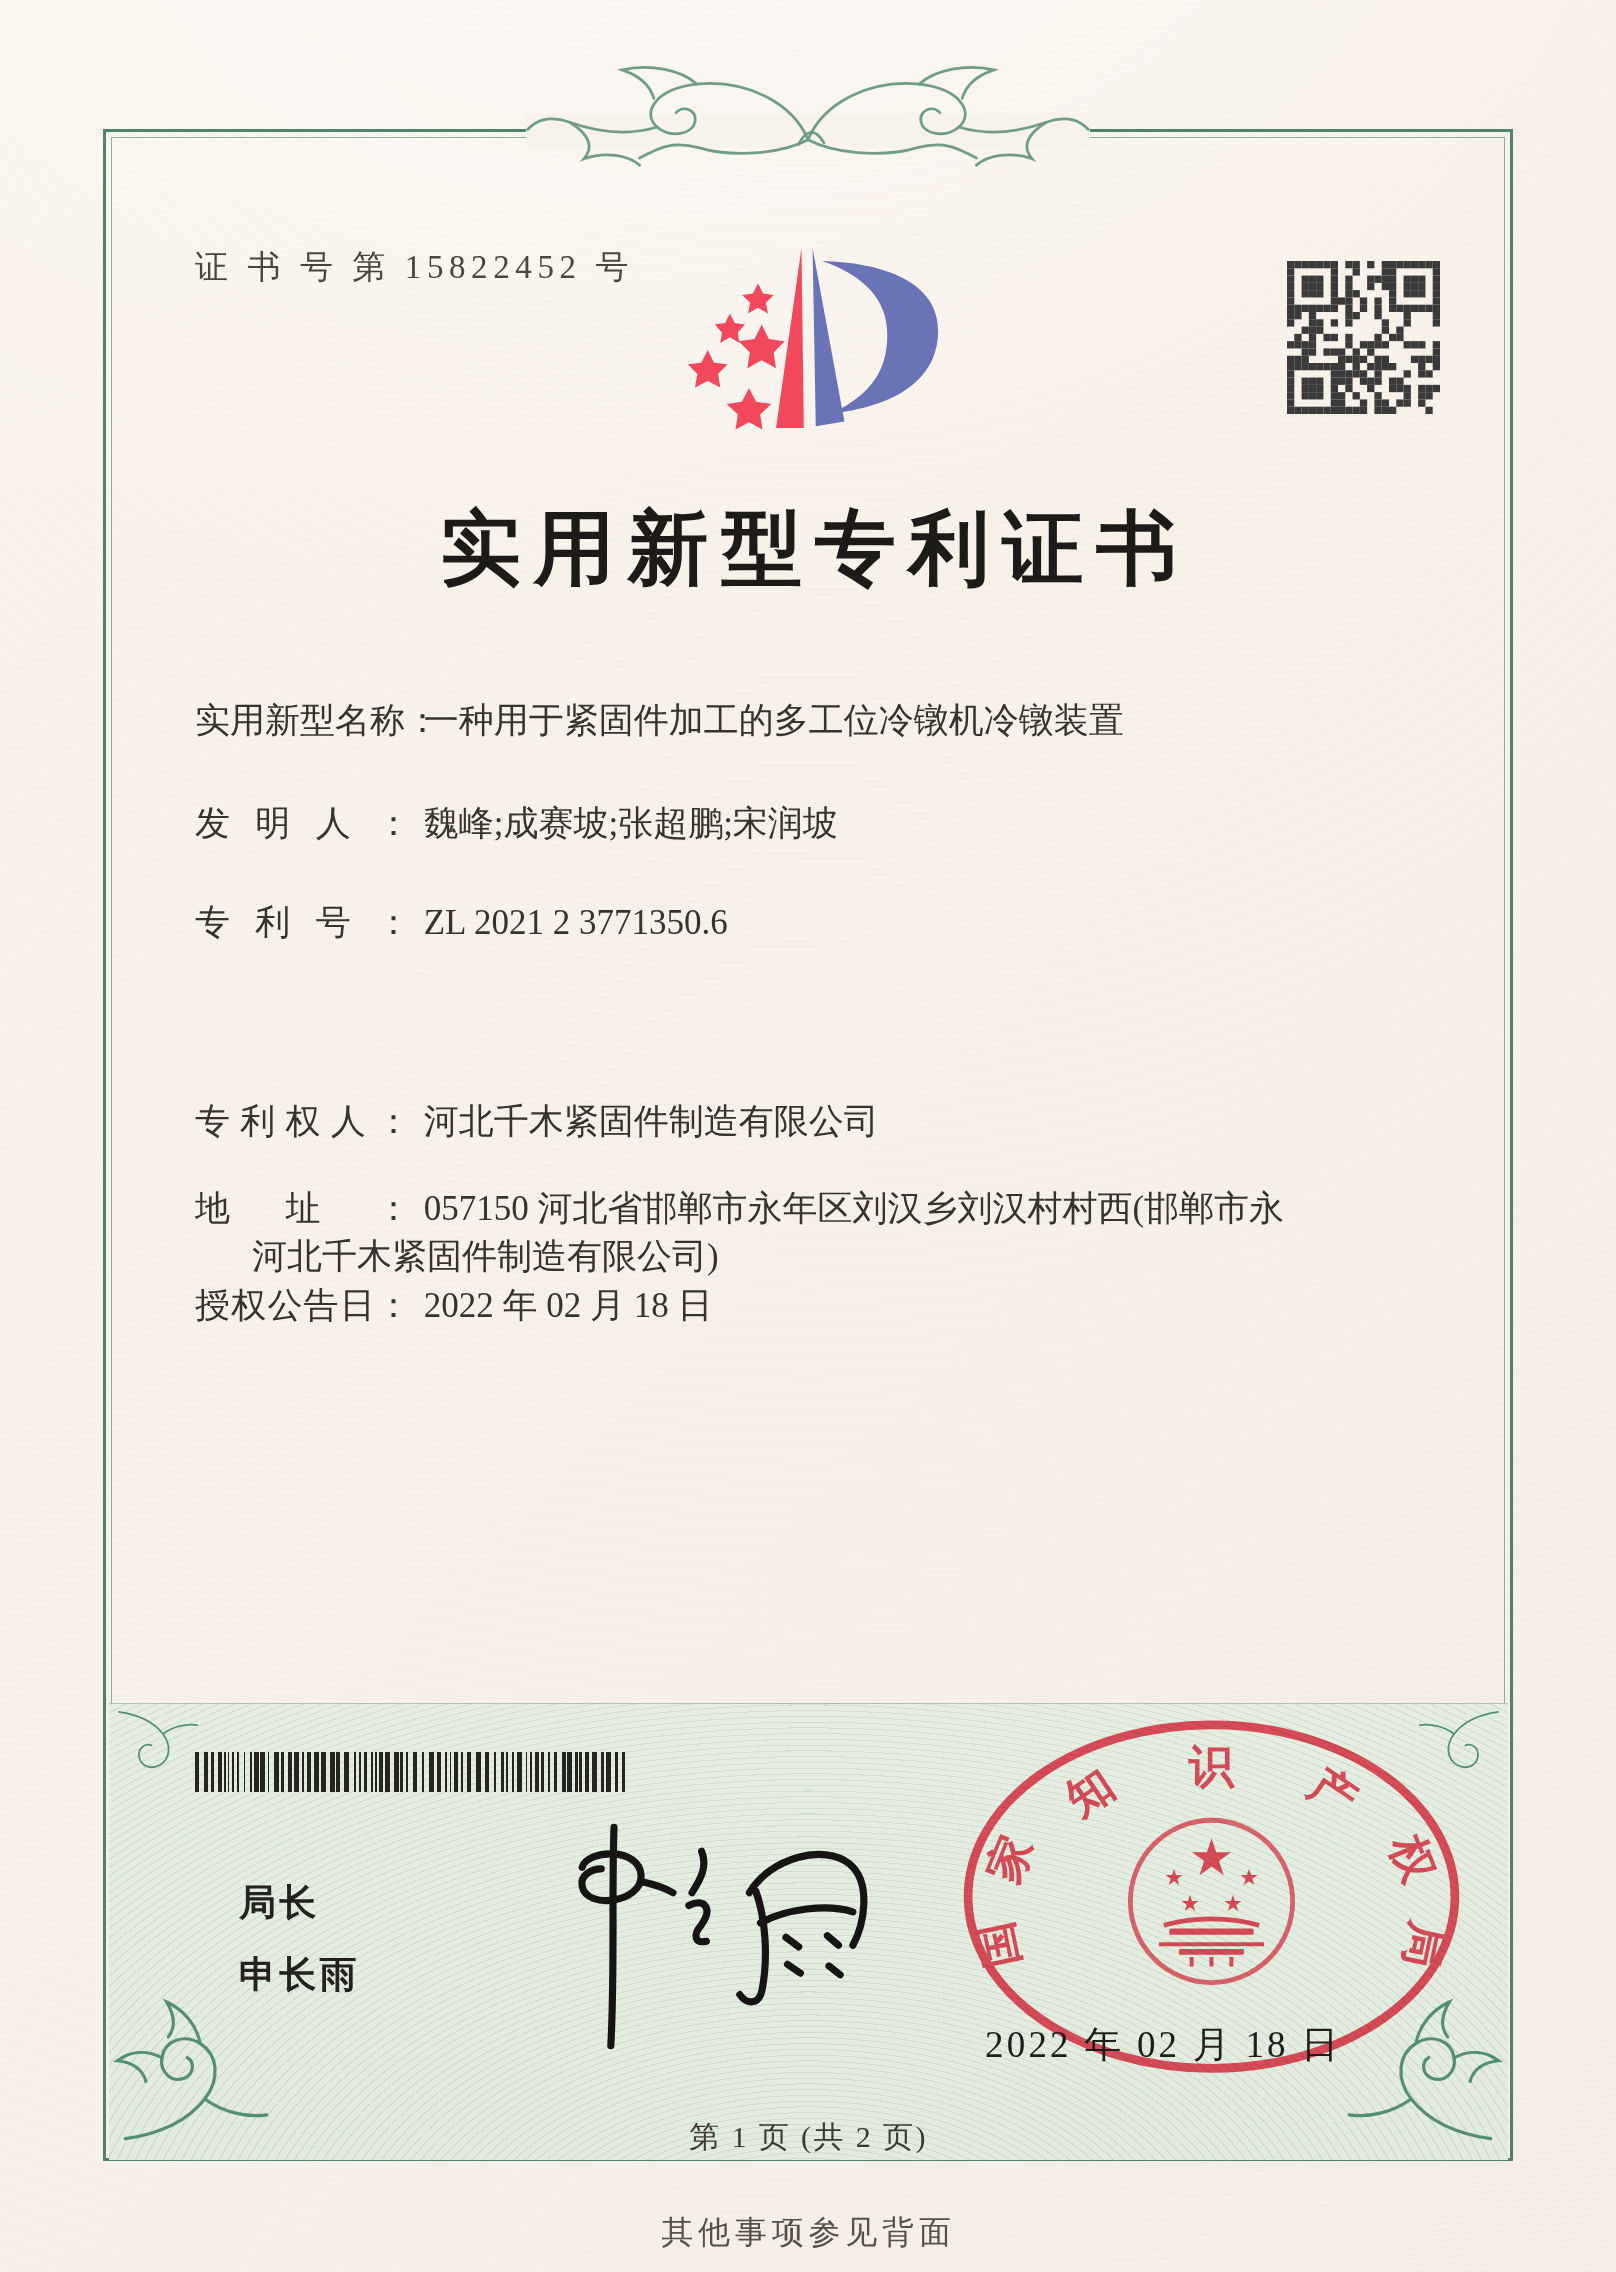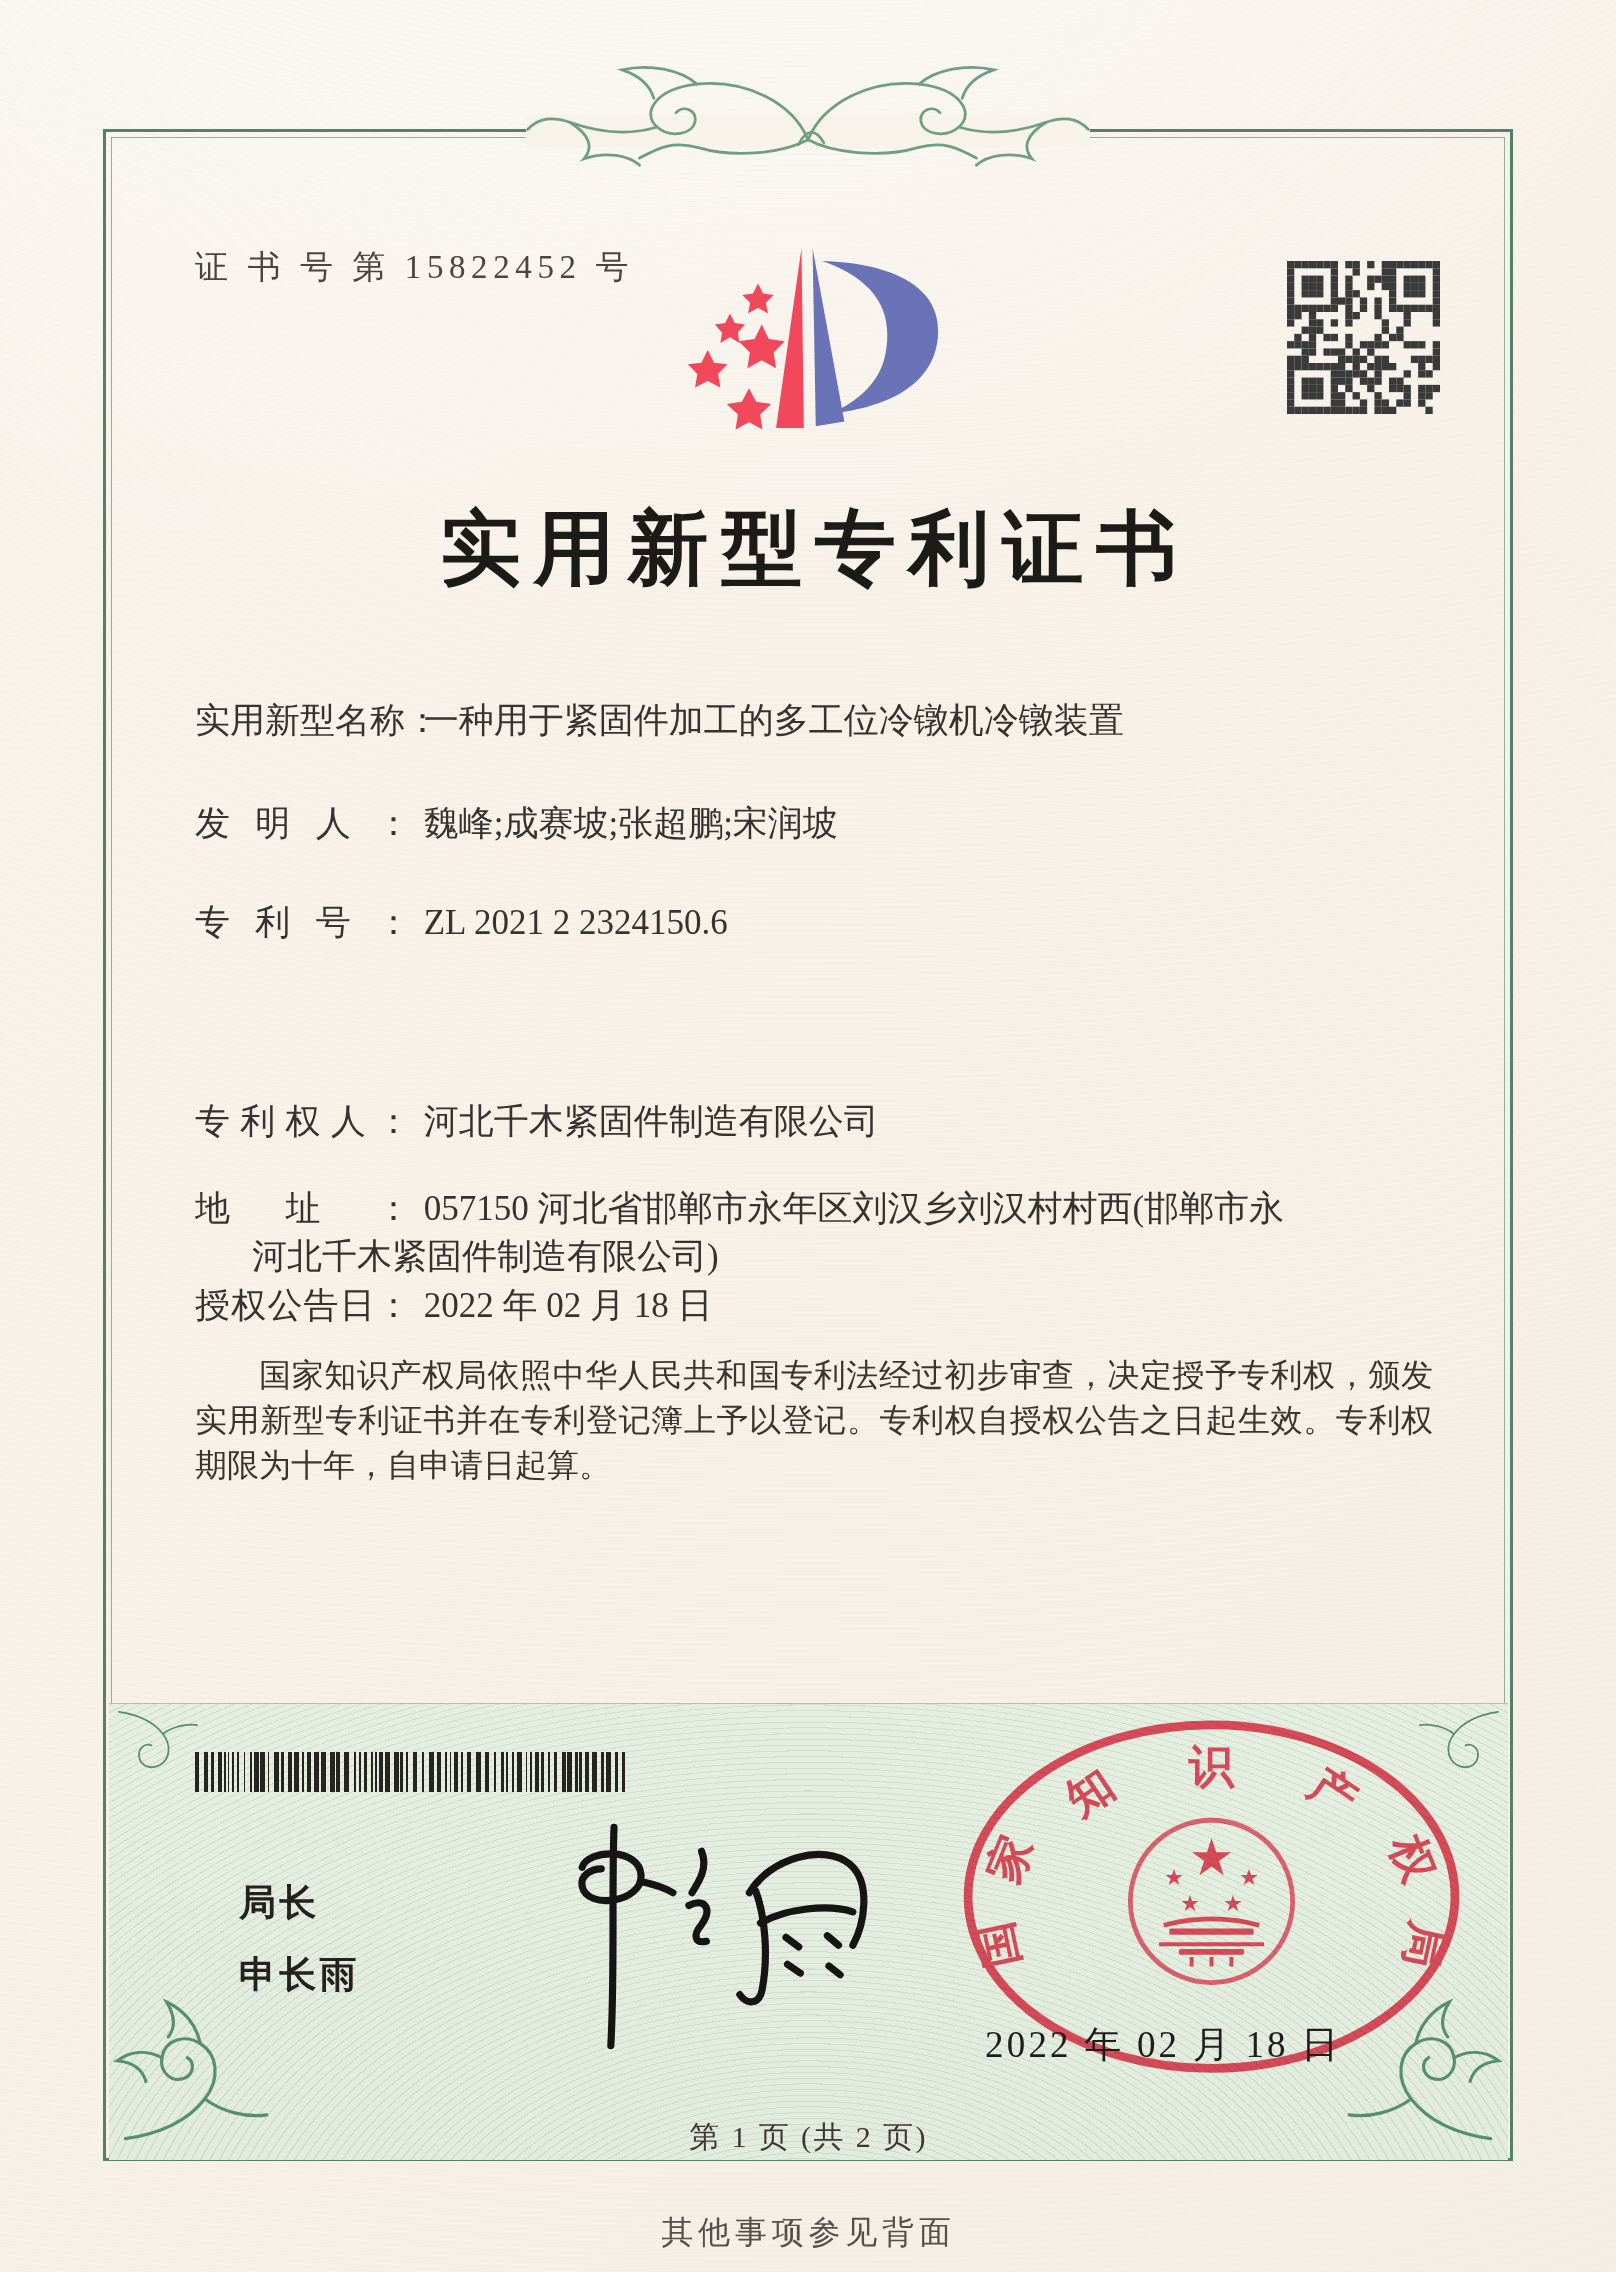--- a/index.html
+++ b/index.html
@@ -379,35 +379,34 @@
 
     <div class="abs title">实用新型专利证书</div>
 
     <div class="abs field" style="top:699px">
       <span class="f-label">实用新型名称：</span><span class="f-value">一种用于紧固件加工的多工位冷镦机冷镦装置</span>
     </div>
     <div class="abs field" style="top:802px">
       <span class="f-label">发明人：</span><span class="f-value">魏峰;成赛坡;张超鹏;宋润坡</span>
     </div>
     <div class="abs field" style="top:901px">
-      <span class="f-label">专利号：</span><span class="f-value">ZL 2021 2 2324150.6</span>
+      <span class="f-label">专利号：</span><span class="f-value">ZL 2021 2 3771350.6</span>
     </div>
     <div class="abs field" style="top:1100px">
       <span class="f-label">专利权人：</span><span class="f-value">河北千木紧固件制造有限公司</span>
     </div>
     <div class="abs field" style="top:1187px">
       <span class="f-label">地址：</span><span class="f-value">057150 河北省邯郸市永年区刘汉乡刘汉村村西(邯郸市永</span>
     </div>
     <div class="abs addr2" style="top:1233px">河北千木紧固件制造有限公司)</div>
     <div class="abs field" style="top:1284px">
       <span class="f-label">授权公告日：</span><span class="f-value">2022 年 02 月 18 日</span>
     </div>
 
     <div class="abs paras">
-      <p>国家知识产权局依照中华人民共和国专利法经过初步审查，决定授予专利权，颁发实用新型专利证书并在专利登记簿上予以登记。专利权自授权公告之日起生效。专利权期限为十年，自申请日起算。</p>
     </div>
 
     <div class="abs barcode" id="barcode">
         <div class="bar" style="width: 4px;"></div>
         <div class="gap" style="width: 4.8px;"></div>
         <div class="bar" style="width: 4px;"></div>
         <div class="gap" style="width: 3.2px;"></div>
         <div class="bar" style="width: 3.2px;"></div>
         <div class="gap" style="width: 4px;"></div>
         <div class="bar" style="width: 4px;"></div>

